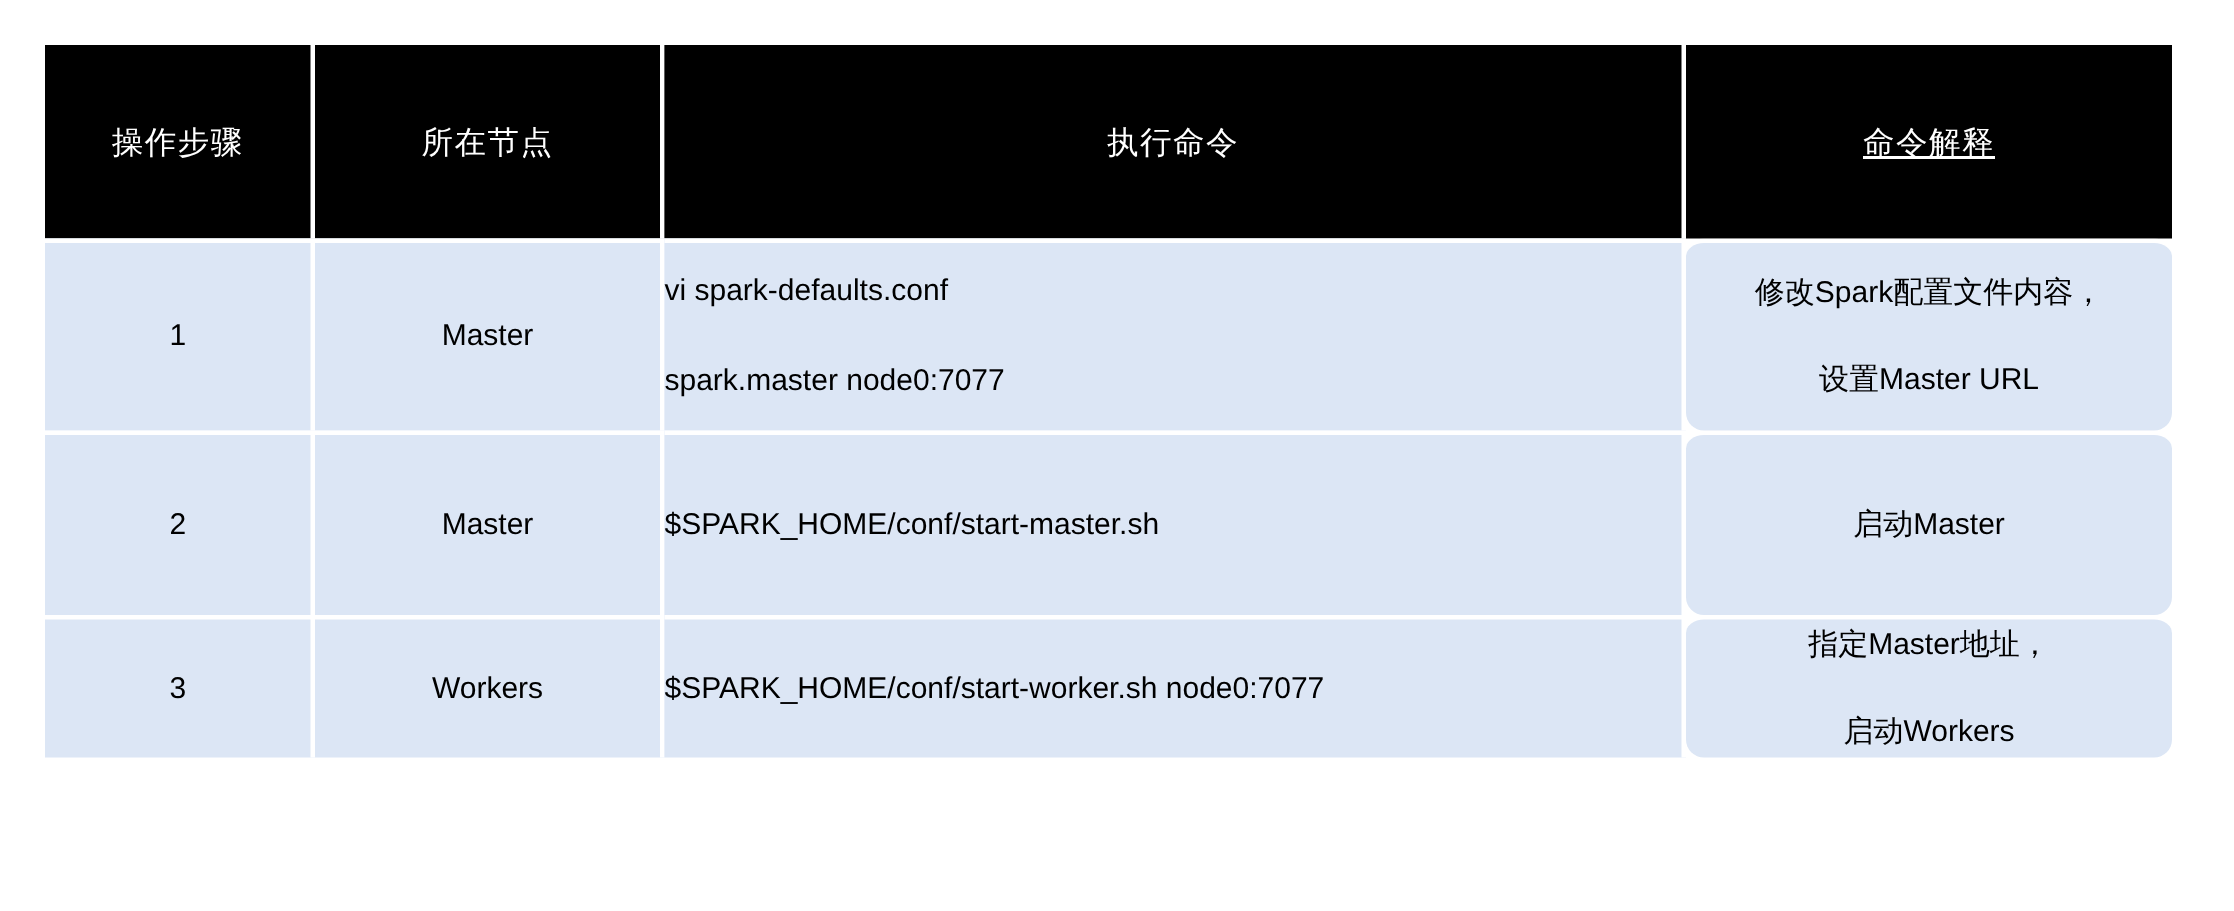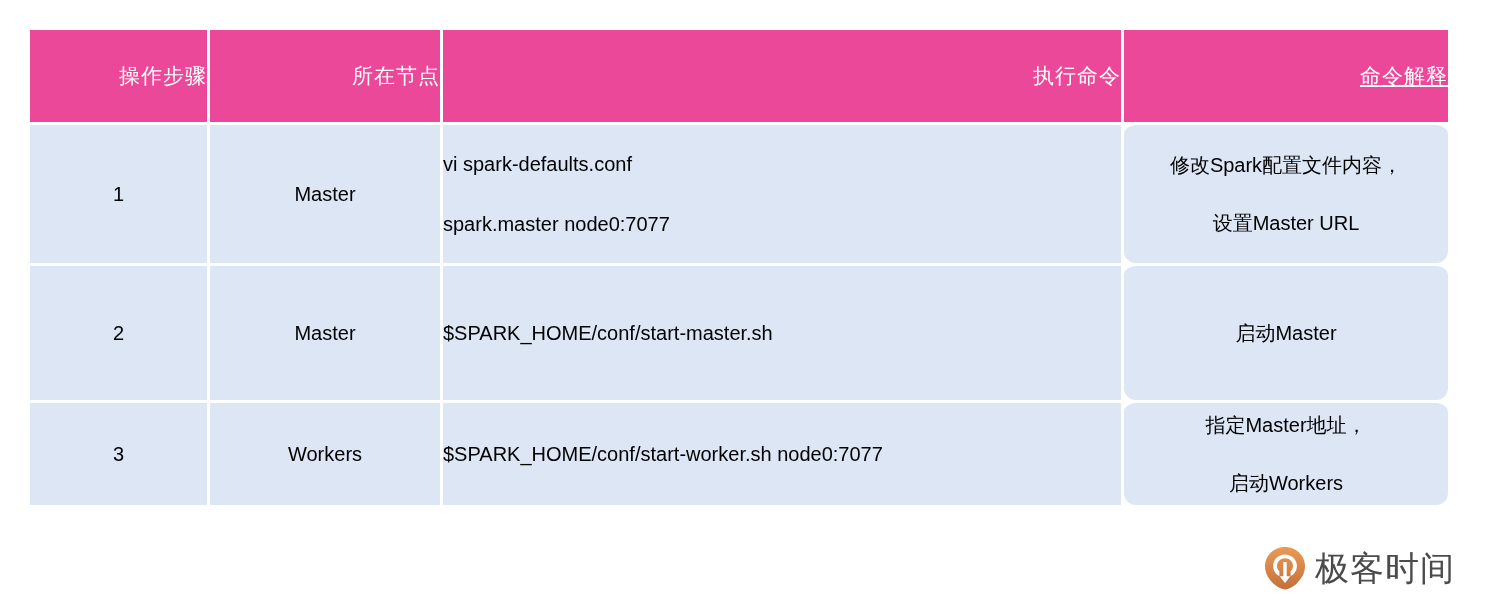--- a/index.html
+++ b/index.html
@@ -39,26 +39,26 @@
 
   table.steps-table th,
   table.steps-table td {
     padding: 0;
     vertical-align: middle;
     box-sizing: border-box;
   }
 
   
   thead tr th {
-    background: #ec4899;
+    background: #000000;
     color: #ffffff;
     font-size: 21px;
     font-weight: normal;
-    text-align: right;
-    height: 92px;
+    text-align: center;
+    height: 129px;
     border-right: 3px solid #ffffff;
     letter-spacing: 1px;
   }
   thead tr th:last-child {
     border-right: none;
     text-decoration: underline;
   }
 
   
   tbody tr td {
@@ -183,28 +183,14 @@
           <td class="desc-cell">
             <div class="desc-line">指定Master地址，</div>
             <div class="desc-line">启动Workers</div>
           </td>
         </tr>
 
       </tbody>
     </table>
   </div>
 
-  <div class="brand">
-    <svg class="brand-mark" viewBox="0 0 42 44">
-      <defs>
-        <linearGradient id="pinGrad" x1="0" y1="0" x2="0" y2="1">
-          <stop offset="0%" stop-color="#EA9A57"></stop>
-          <stop offset="100%" stop-color="#C4703C"></stop>
-        </linearGradient>
-      </defs>
-      <path d="M21 1 C9.9 1 1 9.6 1 20.2 C1 28.2 6.1 35.6 13.2 40.6 C16.2 42.7 19.4 43.6 21 43.6 C22.6 43.6 25.8 42.7 28.8 40.6 C35.9 35.6 41 28.2 41 20.2 C41 9.6 32.1 1 21 1 Z" fill="url(#pinGrad)"></path>
-      <path d="M21 8.5 C14.4 8.5 9.1 13.6 9.1 19.9 C9.1 24.3 11.6 28.1 15.4 30.1 L15.4 25.3 C13.9 23.9 13.0 22.0 13.0 19.9 C13.0 15.7 16.6 12.3 21 12.3 C25.4 12.3 29.0 15.7 29.0 19.9 C29.0 22.0 28.1 23.9 26.6 25.3 L26.6 30.1 C30.4 28.1 32.9 24.3 32.9 19.9 C32.9 13.6 27.6 8.5 21 8.5 Z" fill="#ffffff"></path>
-      <path d="M19.3 16.0 L22.7 16.0 L22.7 30.3 L26.3 30.3 L21 37.0 L15.7 30.3 L19.3 30.3 Z" fill="#ffffff"></path>
-    </svg>
-    <span class="brand-text">极客时间</span>
-  </div>
 
 </div>
 
 </body></html>

